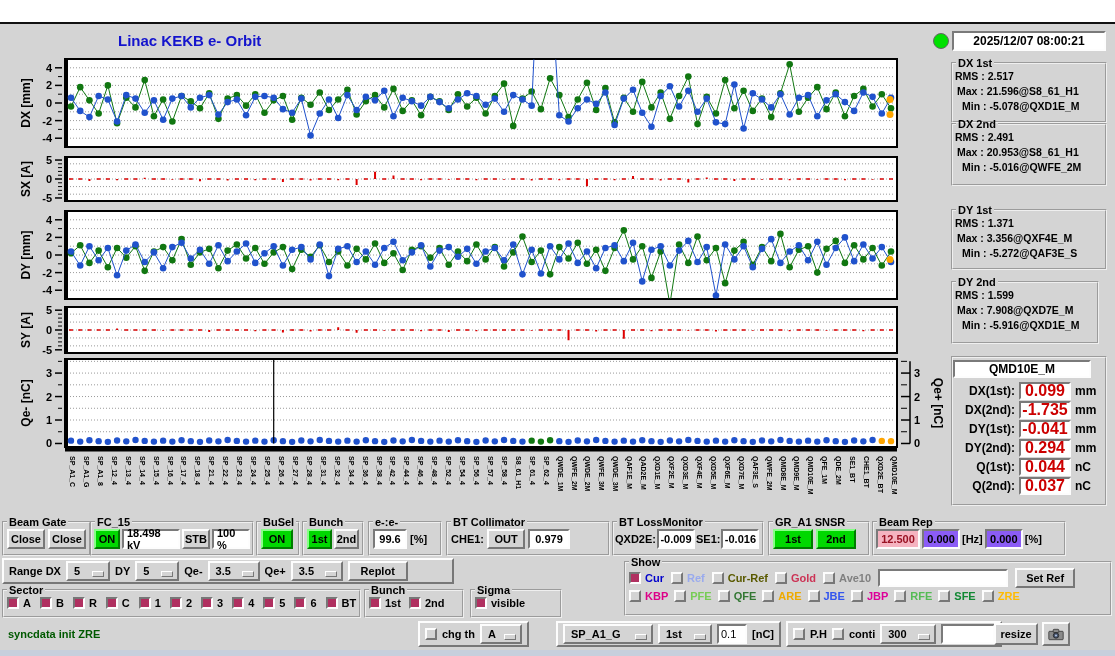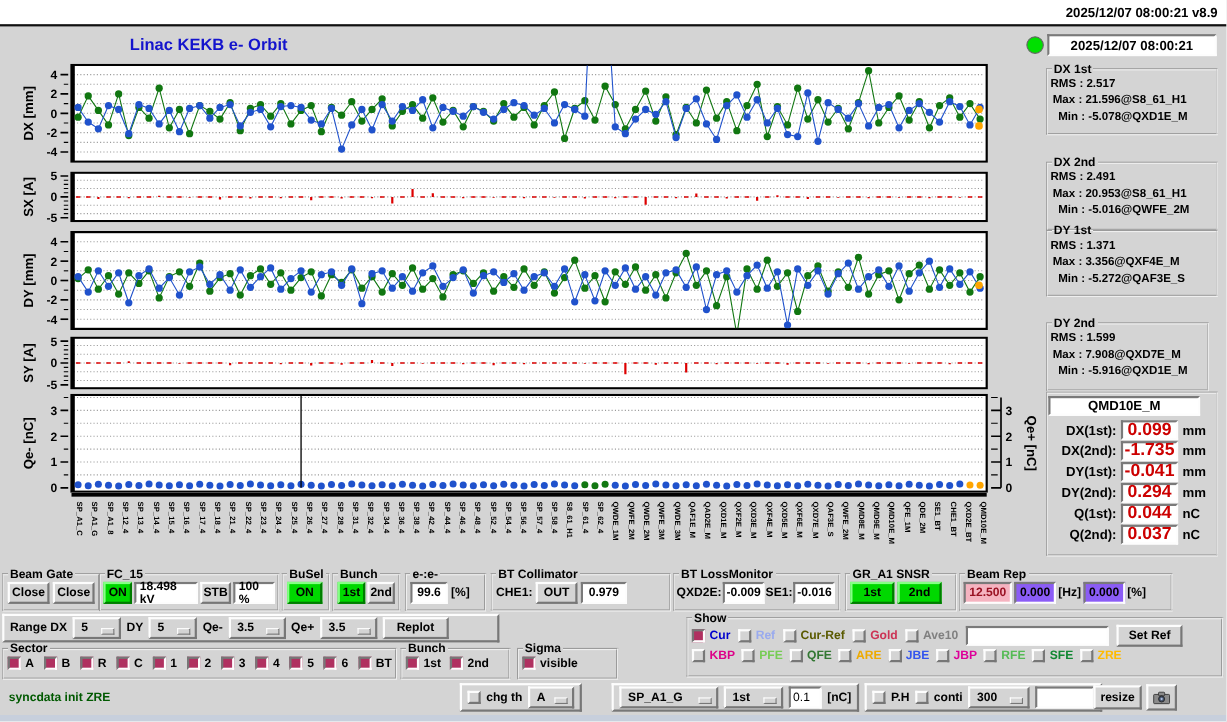--- a/index.html
+++ b/index.html
@@ -34,23 +34,20 @@
 input.tx{border-top:2px solid #7a7a7a;border-left:2px solid #7a7a7a;border-bottom:2px solid #fdfdfd;border-right:2px solid #fdfdfd;background:#fff;font-family:"Liberation Sans",sans-serif;font-weight:normal;font-size:11px;height:20px;padding:0 2px;outline:none}
 #statusbar-msg{position:absolute;left:8px;top:628px;color:#005900;font-weight:bold;font-size:11px}
 #bottom-edge{position:absolute;left:0;top:650px;width:1115px;height:6px;background:#c7cfdc}
 svg text{font-family:"Liberation Sans",sans-serif}
 .chart-svg{position:absolute;left:0}
 </style>
 </head>
 <body>
 <div id="app">
 
-<div id="topstrip">
-  <span>2025/12/07 08:00:21   v8.9</span>
-</div>
 
 <div id="mainpanel"></div>
 
 <div id="page-title">Linac KEKB e- Orbit</div>
 <div id="ind-dot"></div>
 <div id="stamp-box" class="sunk">2025/12/07 08:00:21</div>
 
 <svg id="chart-dx" class="chart-svg" width="1115" height="90" style="top: 58px;">
       <rect x="65" y="1" width="832" height="88" fill="#ffffff" stroke="#000" stroke-width="2"></rect>
       <line x1="67" y1="9.8" x2="895" y2="9.8" stroke="#9a9a9a" stroke-width="1" stroke-dasharray="1,2"></line>
@@ -930,33 +927,33 @@
       <text x="892" y="8" font-size="7" font-weight="bold" fill="#000" text-anchor="start" transform="rotate(90 892 8)">QMD10E_M</text>
     </svg>
 
 <div id="stats-col">
       <fieldset class="fs" style="left:951px;top:57px;width:156px;height:66px">
         <legend>DX 1st</legend>
         <div class="statline" style="padding-left:2px">RMS :  2.517</div>
         <div class="statline" style="padding-left:4px">Max :  21.596@S8_61_H1</div>
         <div class="statline" style="padding-left:9px">Min :  -5.078@QXD1E_M</div>
       </fieldset>
-      <fieldset class="fs" style="left:951px;top:142px;width:156px;height:68px">
+      <fieldset class="fs" style="left:951px;top:118px;width:156px;height:68px">
         <legend>DX 2nd</legend>
         <div class="statline" style="padding-left:2px">RMS :  2.491</div>
         <div class="statline" style="padding-left:4px">Max :  20.953@S8_61_H1</div>
         <div class="statline" style="padding-left:9px">Min :  -5.016@QWFE_2M</div>
       </fieldset>
       <fieldset class="fs" style="left:951px;top:204px;width:156px;height:66px">
         <legend>DY 1st</legend>
         <div class="statline" style="padding-left:2px">RMS :  1.371</div>
         <div class="statline" style="padding-left:4px">Max :  3.356@QXF4E_M</div>
         <div class="statline" style="padding-left:9px">Min :  -5.272@QAF3E_S</div>
       </fieldset>
-      <fieldset class="fs" style="left:951px;top:288px;width:148px;height:68px">
+      <fieldset class="fs" style="left:951px;top:276px;width:148px;height:68px">
         <legend>DY 2nd</legend>
         <div class="statline" style="padding-left:2px">RMS :  1.599</div>
         <div class="statline" style="padding-left:4px">Max :  7.908@QXD7E_M</div>
         <div class="statline" style="padding-left:9px">Min :  -5.916@QXD1E_M</div>
       </fieldset>
     </div>
 
 <fieldset class="fs" id="qmd-fs" style="left:951px;top:356px;width:156px;height:150px">
   <div id="qmd-title" class="sunk">QMD10E_M</div>
   <div id="qmd-rows">

